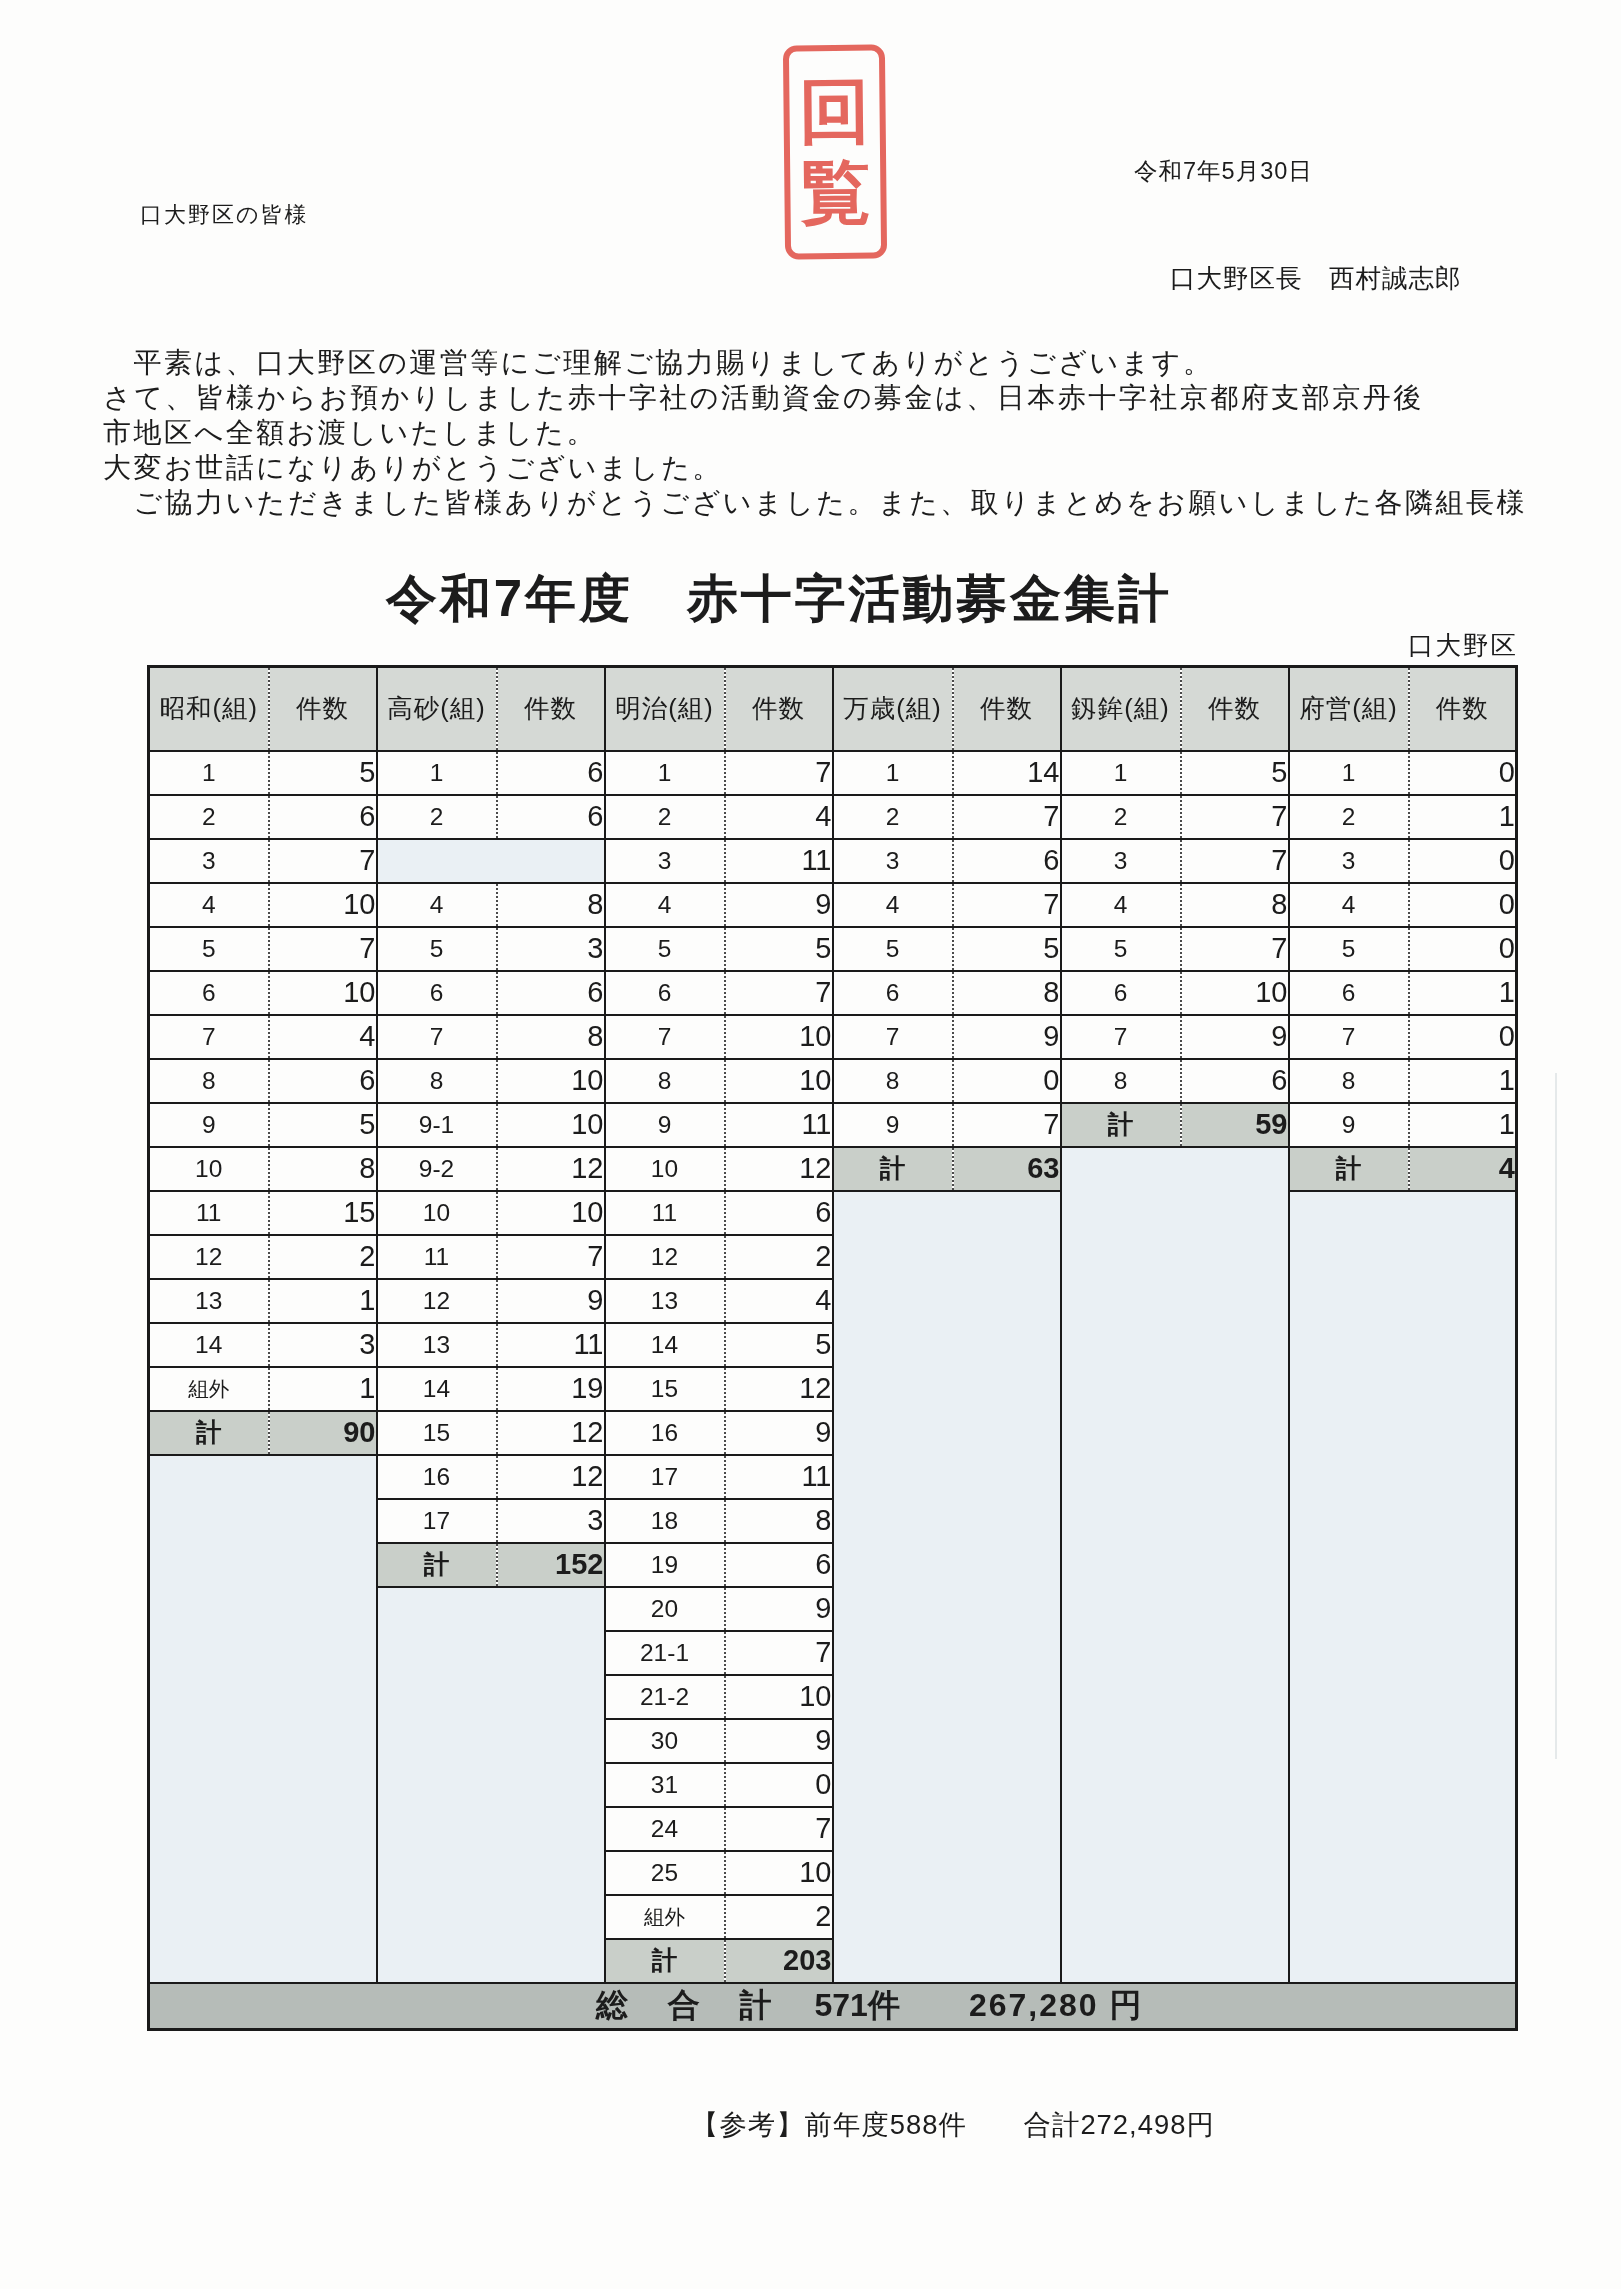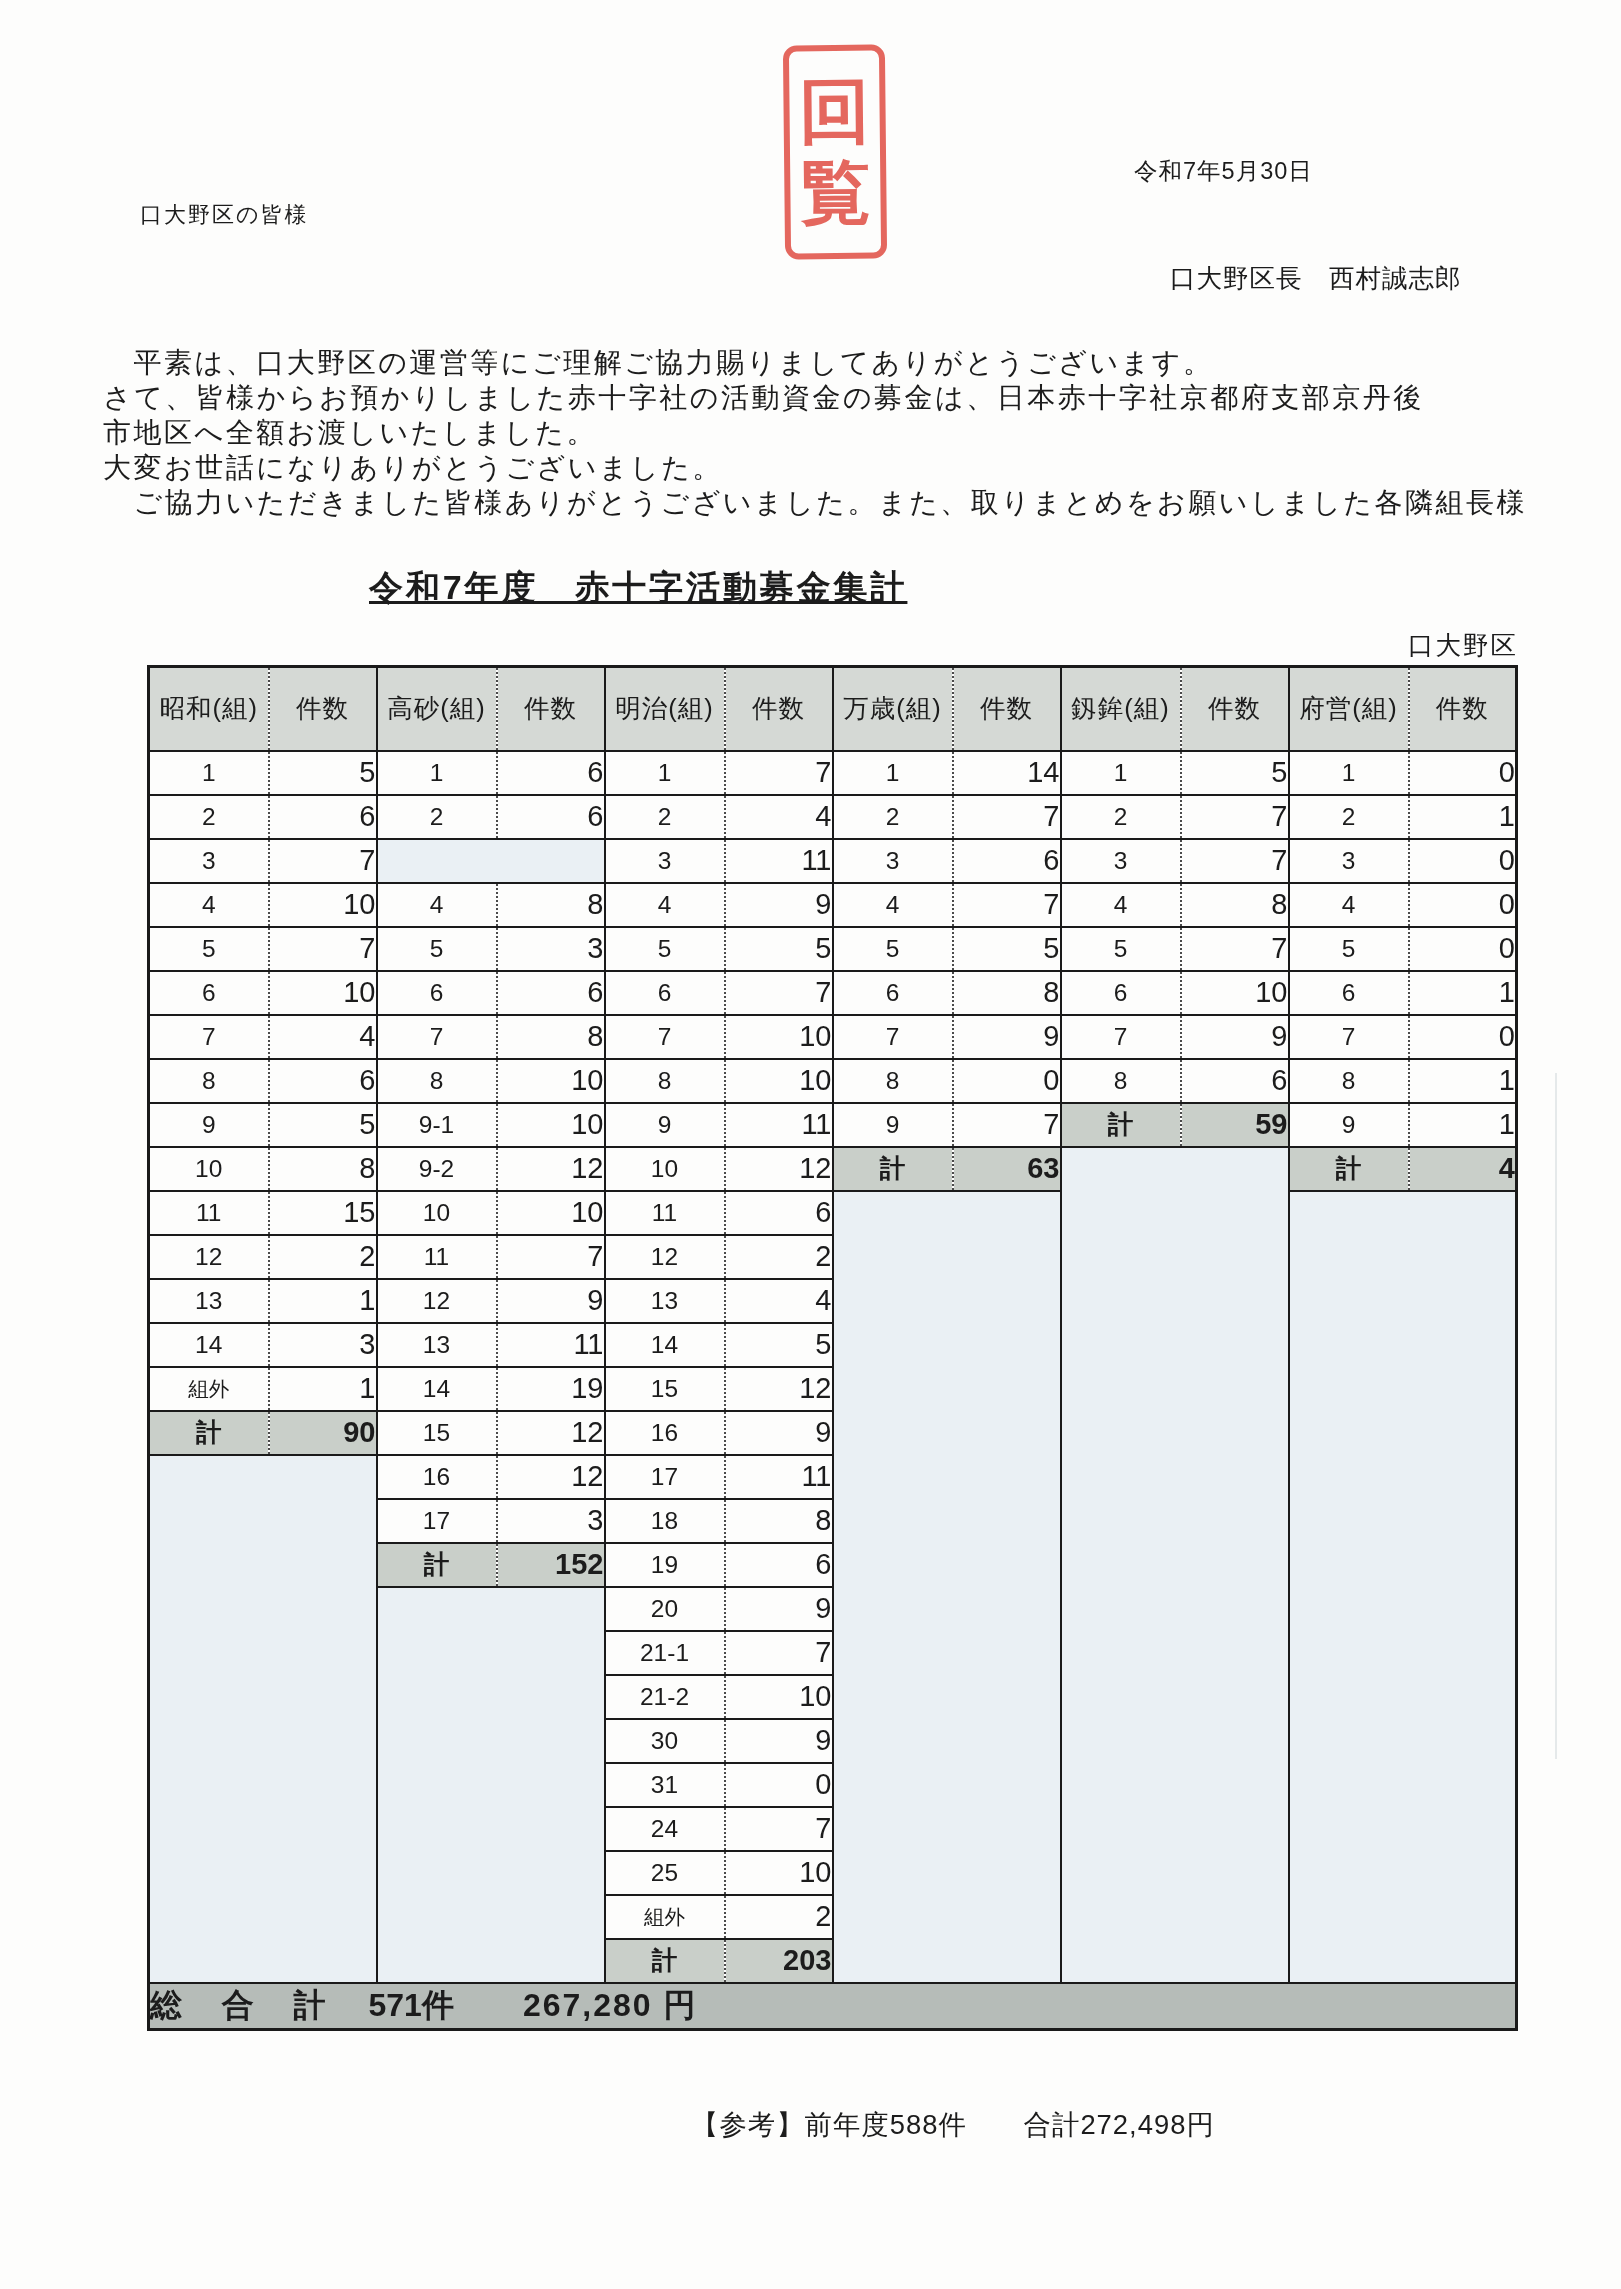--- a/index.html
+++ b/index.html
@@ -20,21 +20,21 @@
     border:6.9px solid #e4675e;border-radius:13.7px;
     color:#e4675e;
     display:flex;flex-direction:column;align-items:center;justify-content:center;
     gap:9.8px;font-size:71px;font-weight:bold;line-height:1;
     box-sizing:border-box;
     transform:rotate(-0.6deg);
   }
   .stamp span{display:block;}
   .body-text{left:103px;top:345px;width:1431px;font-size:28px;line-height:35px;letter-spacing:2.5px;}
   .body-text div{white-space:pre;}
-  .doc-title{left:369px;top:565px;font-size:34px;font-weight:bold;letter-spacing:2.9px;text-decoration:underline;}
+  .doc-title{left:386px;top:565px;font-size:51px;font-weight:bold;letter-spacing:2.9px;}
   .region-label{left:1408px;top:628px;font-size:25.5px;letter-spacing:2px;}
   .footer-note{left:691px;top:2107px;font-size:27.4px;letter-spacing:1px;}
   .scan-line{left:1555px;top:1073px;width:2px;height:686px;background:#d9dee1;opacity:.65;}
 
   table.summary{
     position:absolute;left:147px;top:665px;
     width:1364px;
     border-collapse:collapse;table-layout:fixed;
     border:3.9px solid #1a1a1a;
   }
@@ -54,21 +54,21 @@
   td.cell-label.small-label{font-size:20.6px;}
   td.cell-value{text-align:right;padding-right:9.8px;font-size:29px;}
   td.cell-subtotal-label{background:#c9cfc9;text-align:center;font-size:25.5px;font-weight:bold;}
   td.cell-subtotal-value{background:#c9cfc9;text-align:right;padding-right:9.8px;font-size:29px;font-weight:bold;}
   td.cell-blank{background:#eaf0f4;}
   td.grand{
     background:#b6bcb8;height:93px;border-top:3.9px solid #1a1a1a;
     font-weight:bold;font-size:32px;
     vertical-align:middle;
   }
-  td.grand .grand-inner{display:flex;align-items:flex-start;}
+  td.grand .grand-inner{display:flex;align-items:flex-start;padding-left:446px;}
   td.grand .g-label{letter-spacing:3.9px;}
   td.grand .g-count{margin-left:39px;}
   td.grand .g-amount{margin-left:69px;letter-spacing:2px;}
 </style>
 </head>
 <body>
 
 <div class="page">
 
   <div class="abs stamp">

